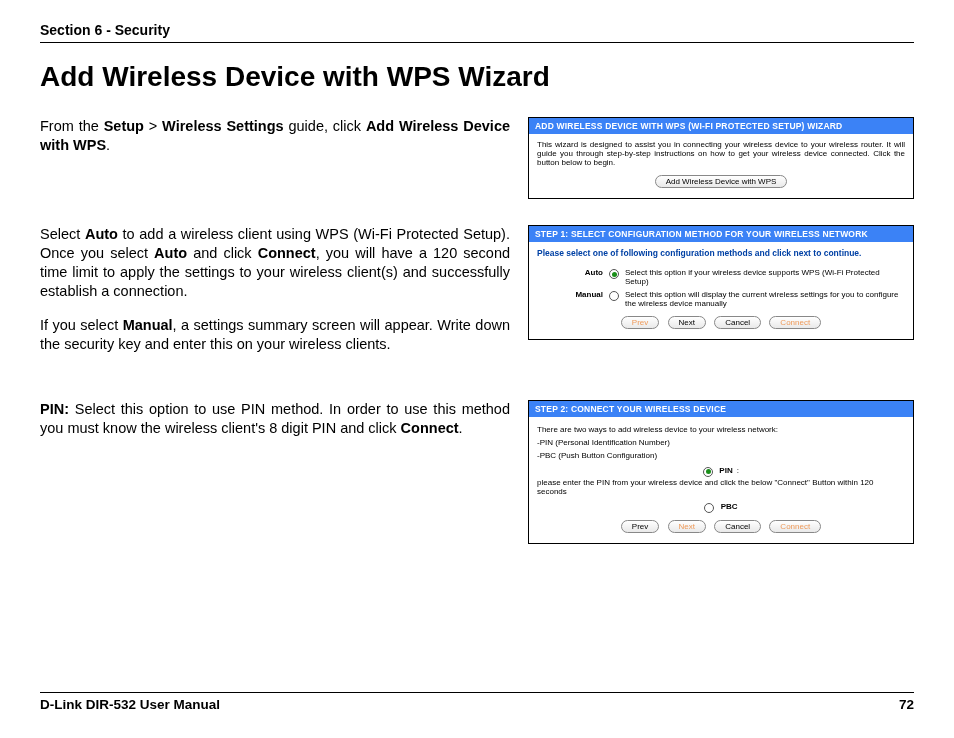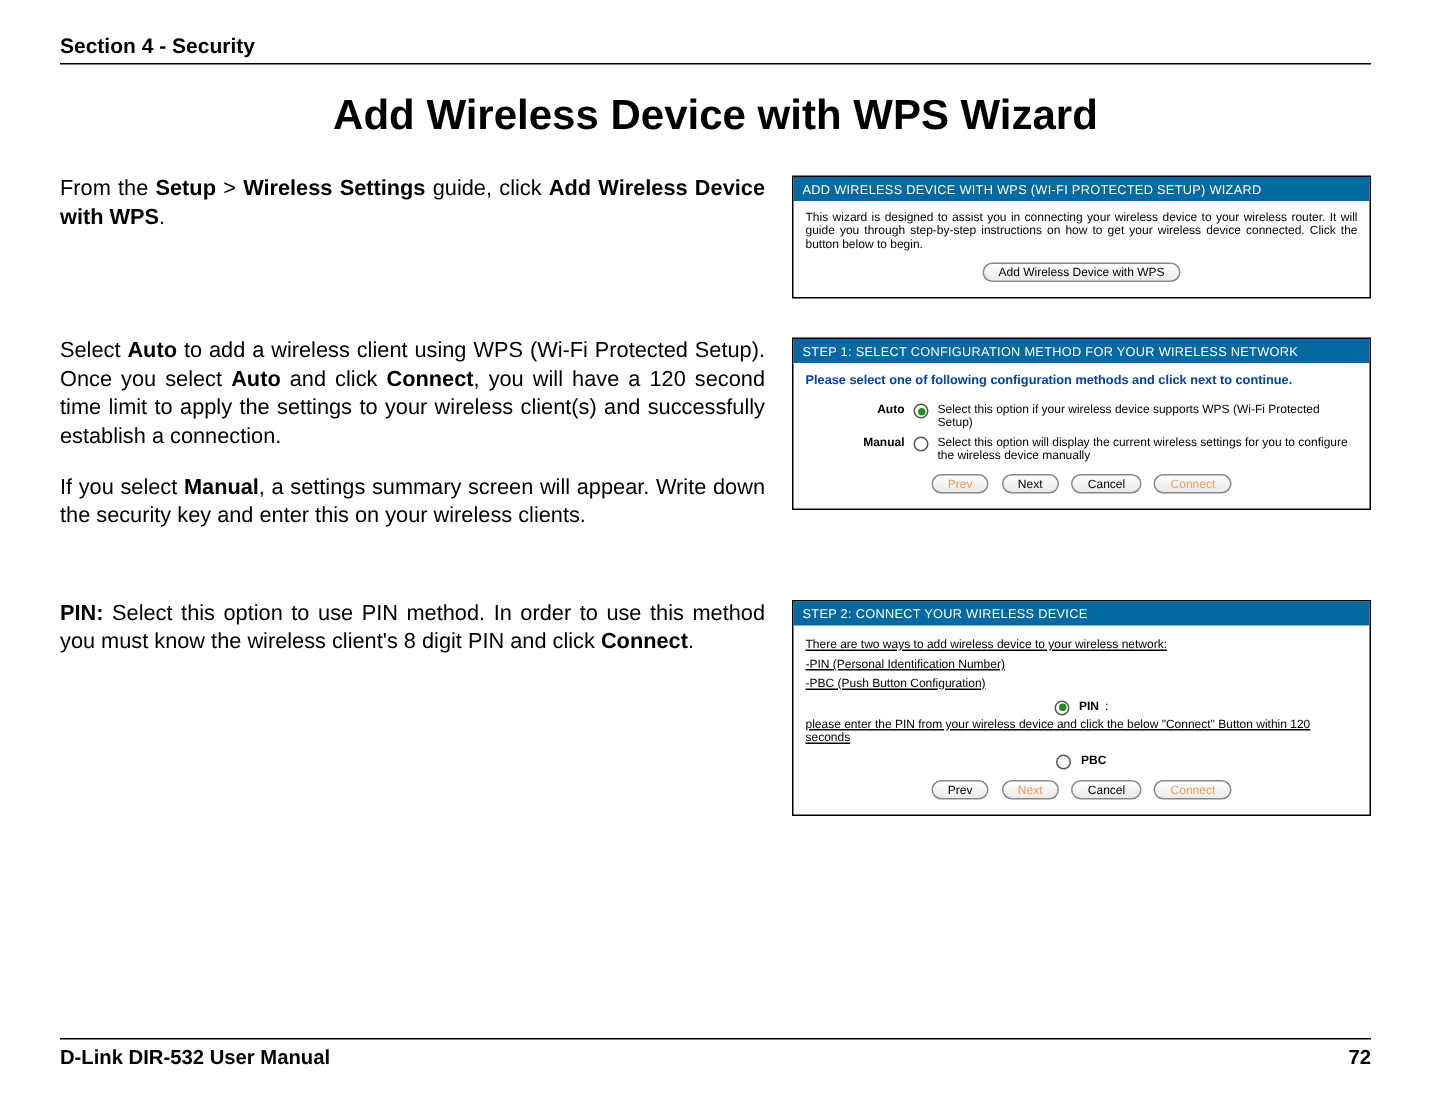--- a/index.html
+++ b/index.html
@@ -7,26 +7,26 @@
     width: 954px;
     height: 738px;
     background: #fff;
     font-family: "Myriad Pro", "Segoe UI", Arial, sans-serif;
     color: #000;
     position: relative;
     padding: 22px 40px 0 40px;
   }
   .top-rule { border-bottom: 1.5px solid #000; margin-top: 4px; }
   .section-label { font-size: 14px; font-weight: 700; margin-bottom: 2px; }
-  .page-title { text-align: center; font-size: 28px; font-weight: 700; margin: 18px 0 24px; }
+  .page-title { text-align: left; font-size: 28px; font-weight: 700; margin: 18px 0 24px; }
   .row { display: flex; gap: 18px; margin-bottom: 26px; }
   .left { flex: 0 0 470px; font-size: 14.5px; line-height: 1.32; text-align: justify; }
   .left p { margin-bottom: 14px; }
   .panel { flex: 1; border: 1px solid #000; background: #fff; font-family: Verdana, Geneva, sans-serif; font-size: 8px; color: #000; }
-  .panel-title { background: #0369a1; color: #fff; font-weight: 400; padding: 3px 6px; font-size: 8.5px; letter-spacing: .2px; }
+  .panel-title { background: #3b82f6; color: #fff; font-weight: 700; padding: 3px 6px; font-size: 8.5px; letter-spacing: .2px; }
   .panel-body { padding: 6px 8px 10px 8px; }
   .panel-body.justify { text-align: justify; }
   .btn-row { text-align: center; margin-top: 8px; }
   .ui-btn {
     display: inline-block; border: 1px solid #888; border-radius: 8px;
     padding: 1px 10px; font-size: 8px; background: linear-gradient(#fff,#e9e9e9);
     color: #000; margin: 0 3px;
   }
   .ui-btn.disabled { color: #ee9a5a; }
   .bluehead { color: #0041a5; font-weight: 700; font-size: 8.5px; margin-bottom: 10px; }
@@ -36,32 +36,32 @@
     width: 10px; height: 10px; border: 1px solid #555; border-radius: 50%;
     display: inline-flex; align-items: center; justify-content: center; flex: 0 0 10px;
     position: relative; top: 1px; background:#fff;
   }
   .radio.checked::after { content:""; width:5px; height:5px; background:#1a8f1a; border-radius:50%; }
   .opt-text { flex: 1; }
   .center-opt { text-align: center; margin: 6px 0 2px; }
   .center-opt .radio { margin-right: 4px; vertical-align: middle; }
   .center-opt b { font-weight:700; }
   .colon { margin-left: 4px; }
-  .note { margin: 2px 0 4px 0; text-decoration: underline; }
+  .note { margin: 2px 0 4px 0; }
   .bottom-area {
     position: absolute; left: 40px; right: 40px; bottom: 26px;
   }
   .bottom-rule { border-top: 1.5px solid #000; margin-bottom: 4px; }
   .footer { display: flex; justify-content: space-between; font-size: 13.5px; font-weight: 700; }
   b { font-weight: 700; }
 </style>
 </head>
 <body>
 
-<div class="section-label">Section 4 - Security</div>
+<div class="section-label">Section 6 - Security</div>
 <div class="top-rule"></div>
 
 <h1 class="page-title">Add Wireless Device with WPS Wizard</h1>
 
 <div class="row">
   <div class="left">
     <p>
       <span>From the </span><b>Setup</b><span> &gt; </span><b>Wireless Settings</b><span> guide, click </span><b>Add Wireless Device with WPS</b><span>.</span>
     </p>
   </div>

